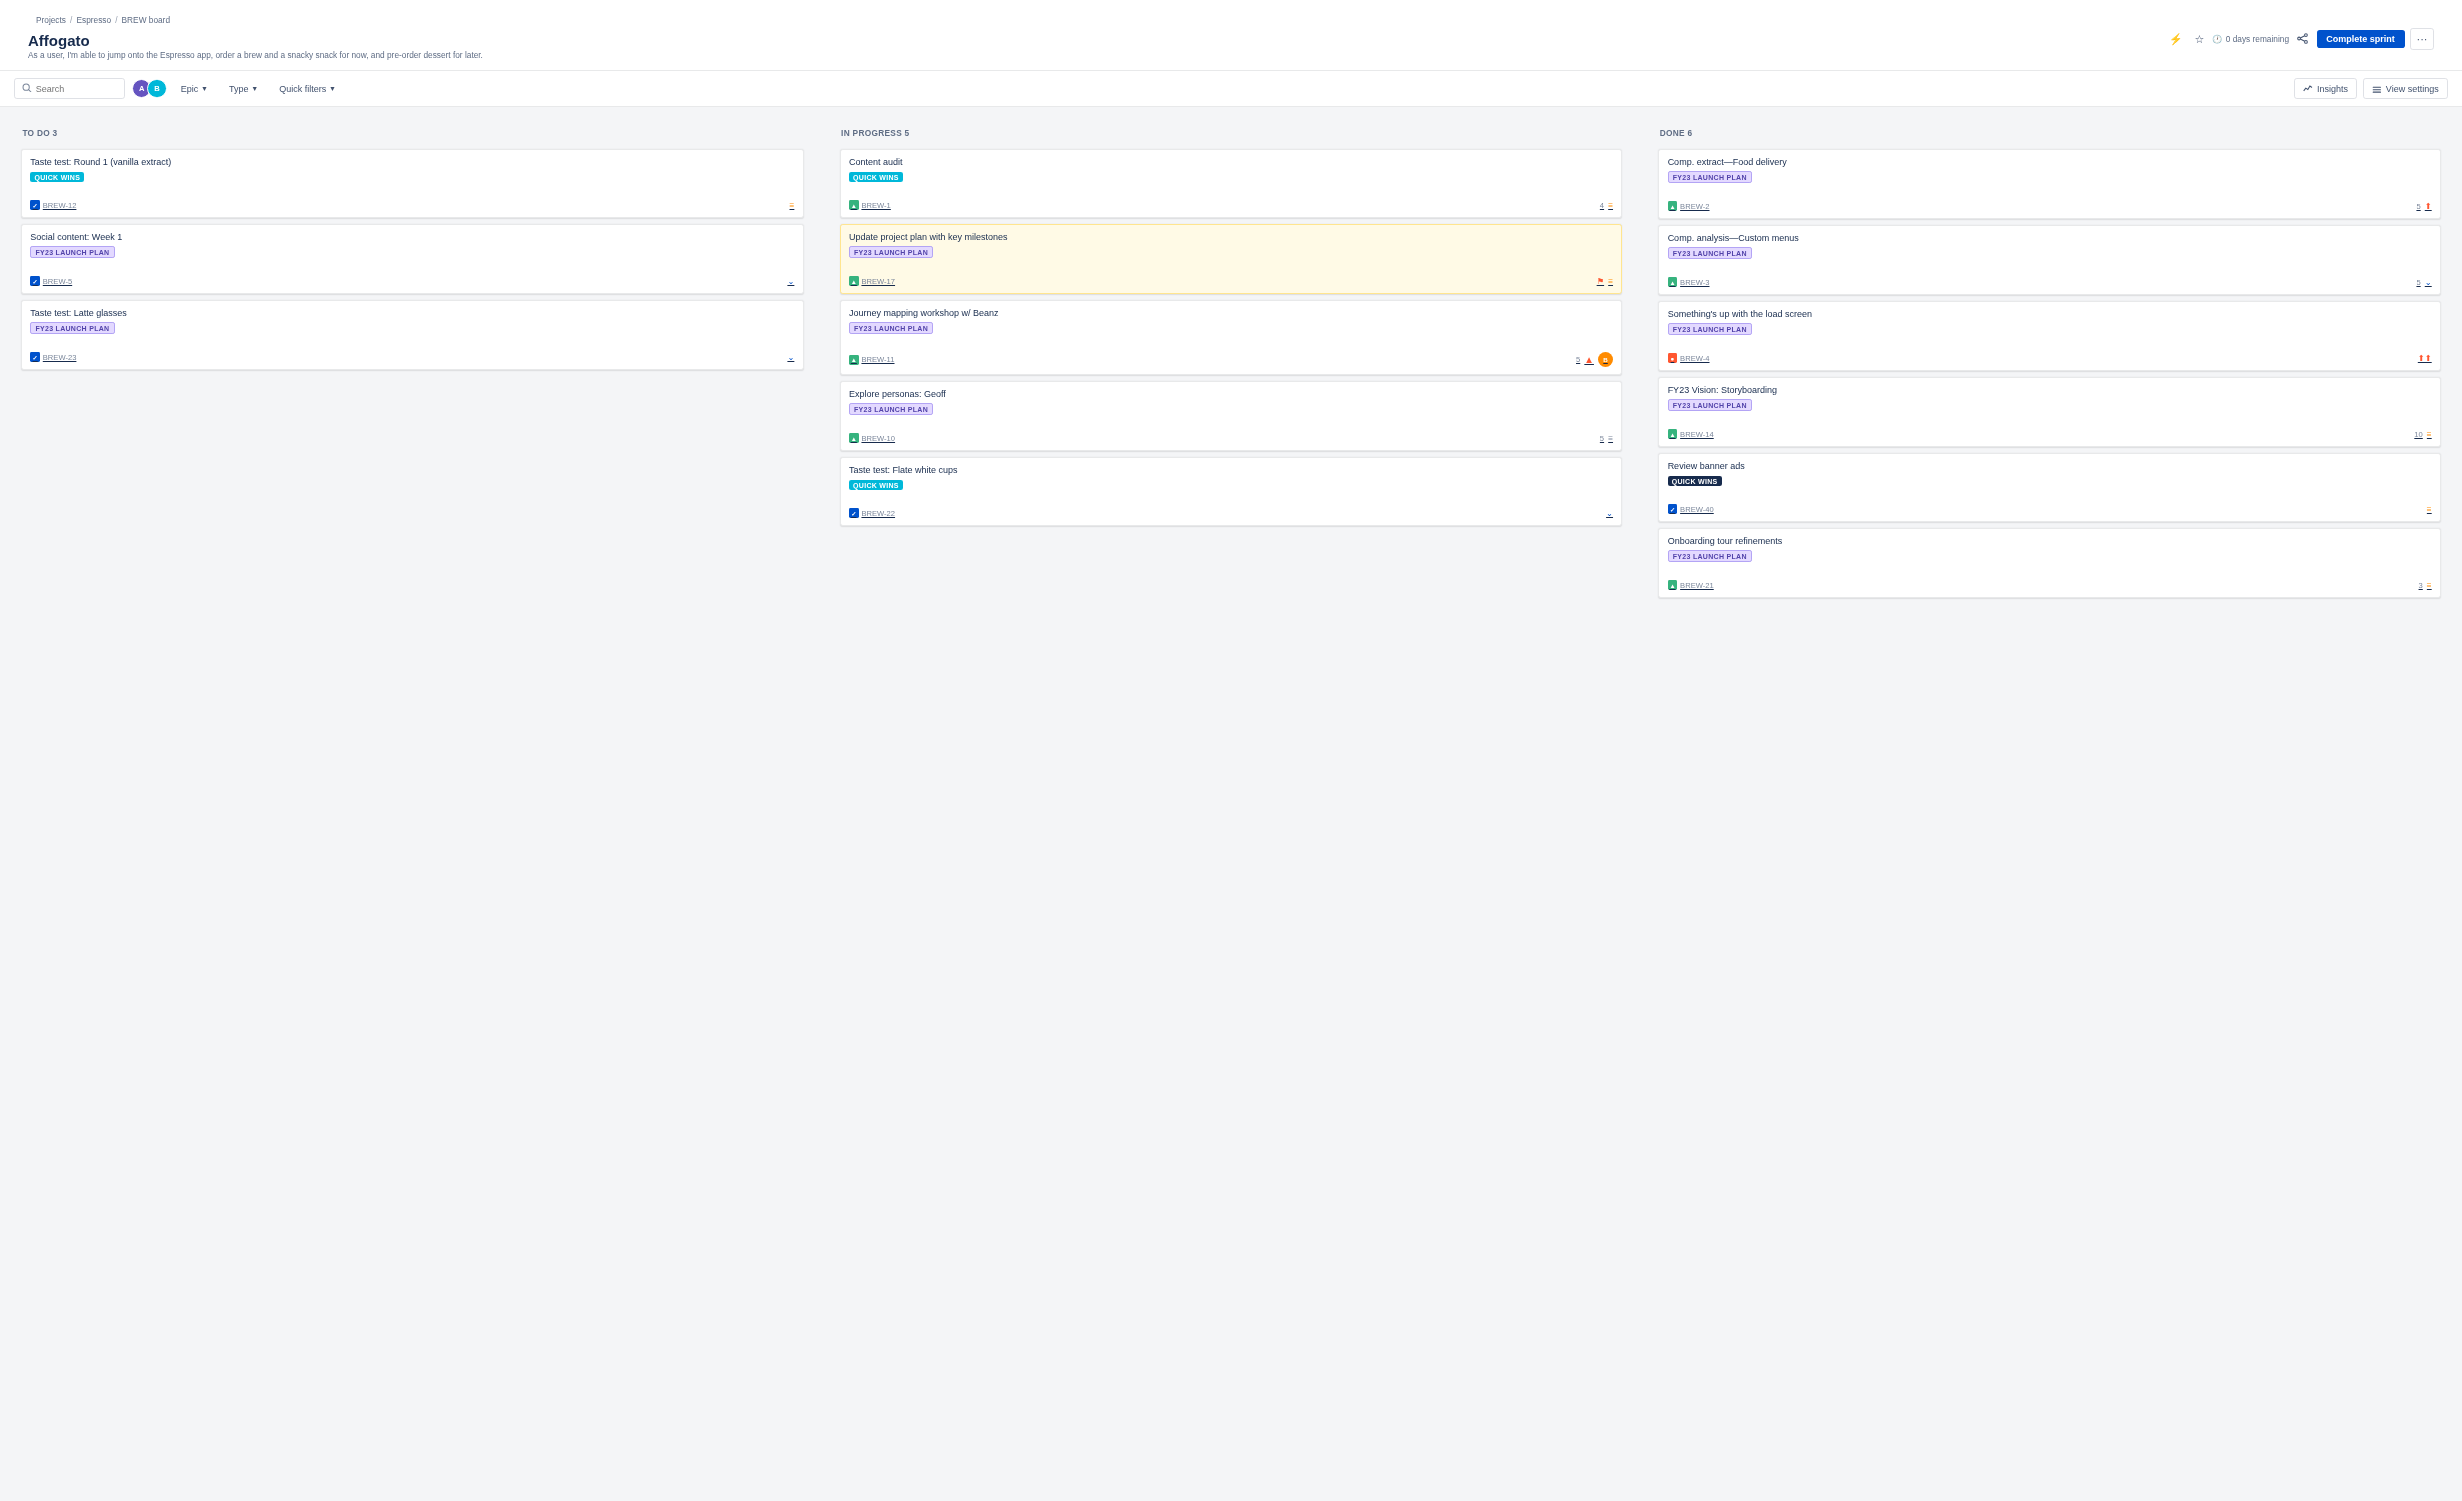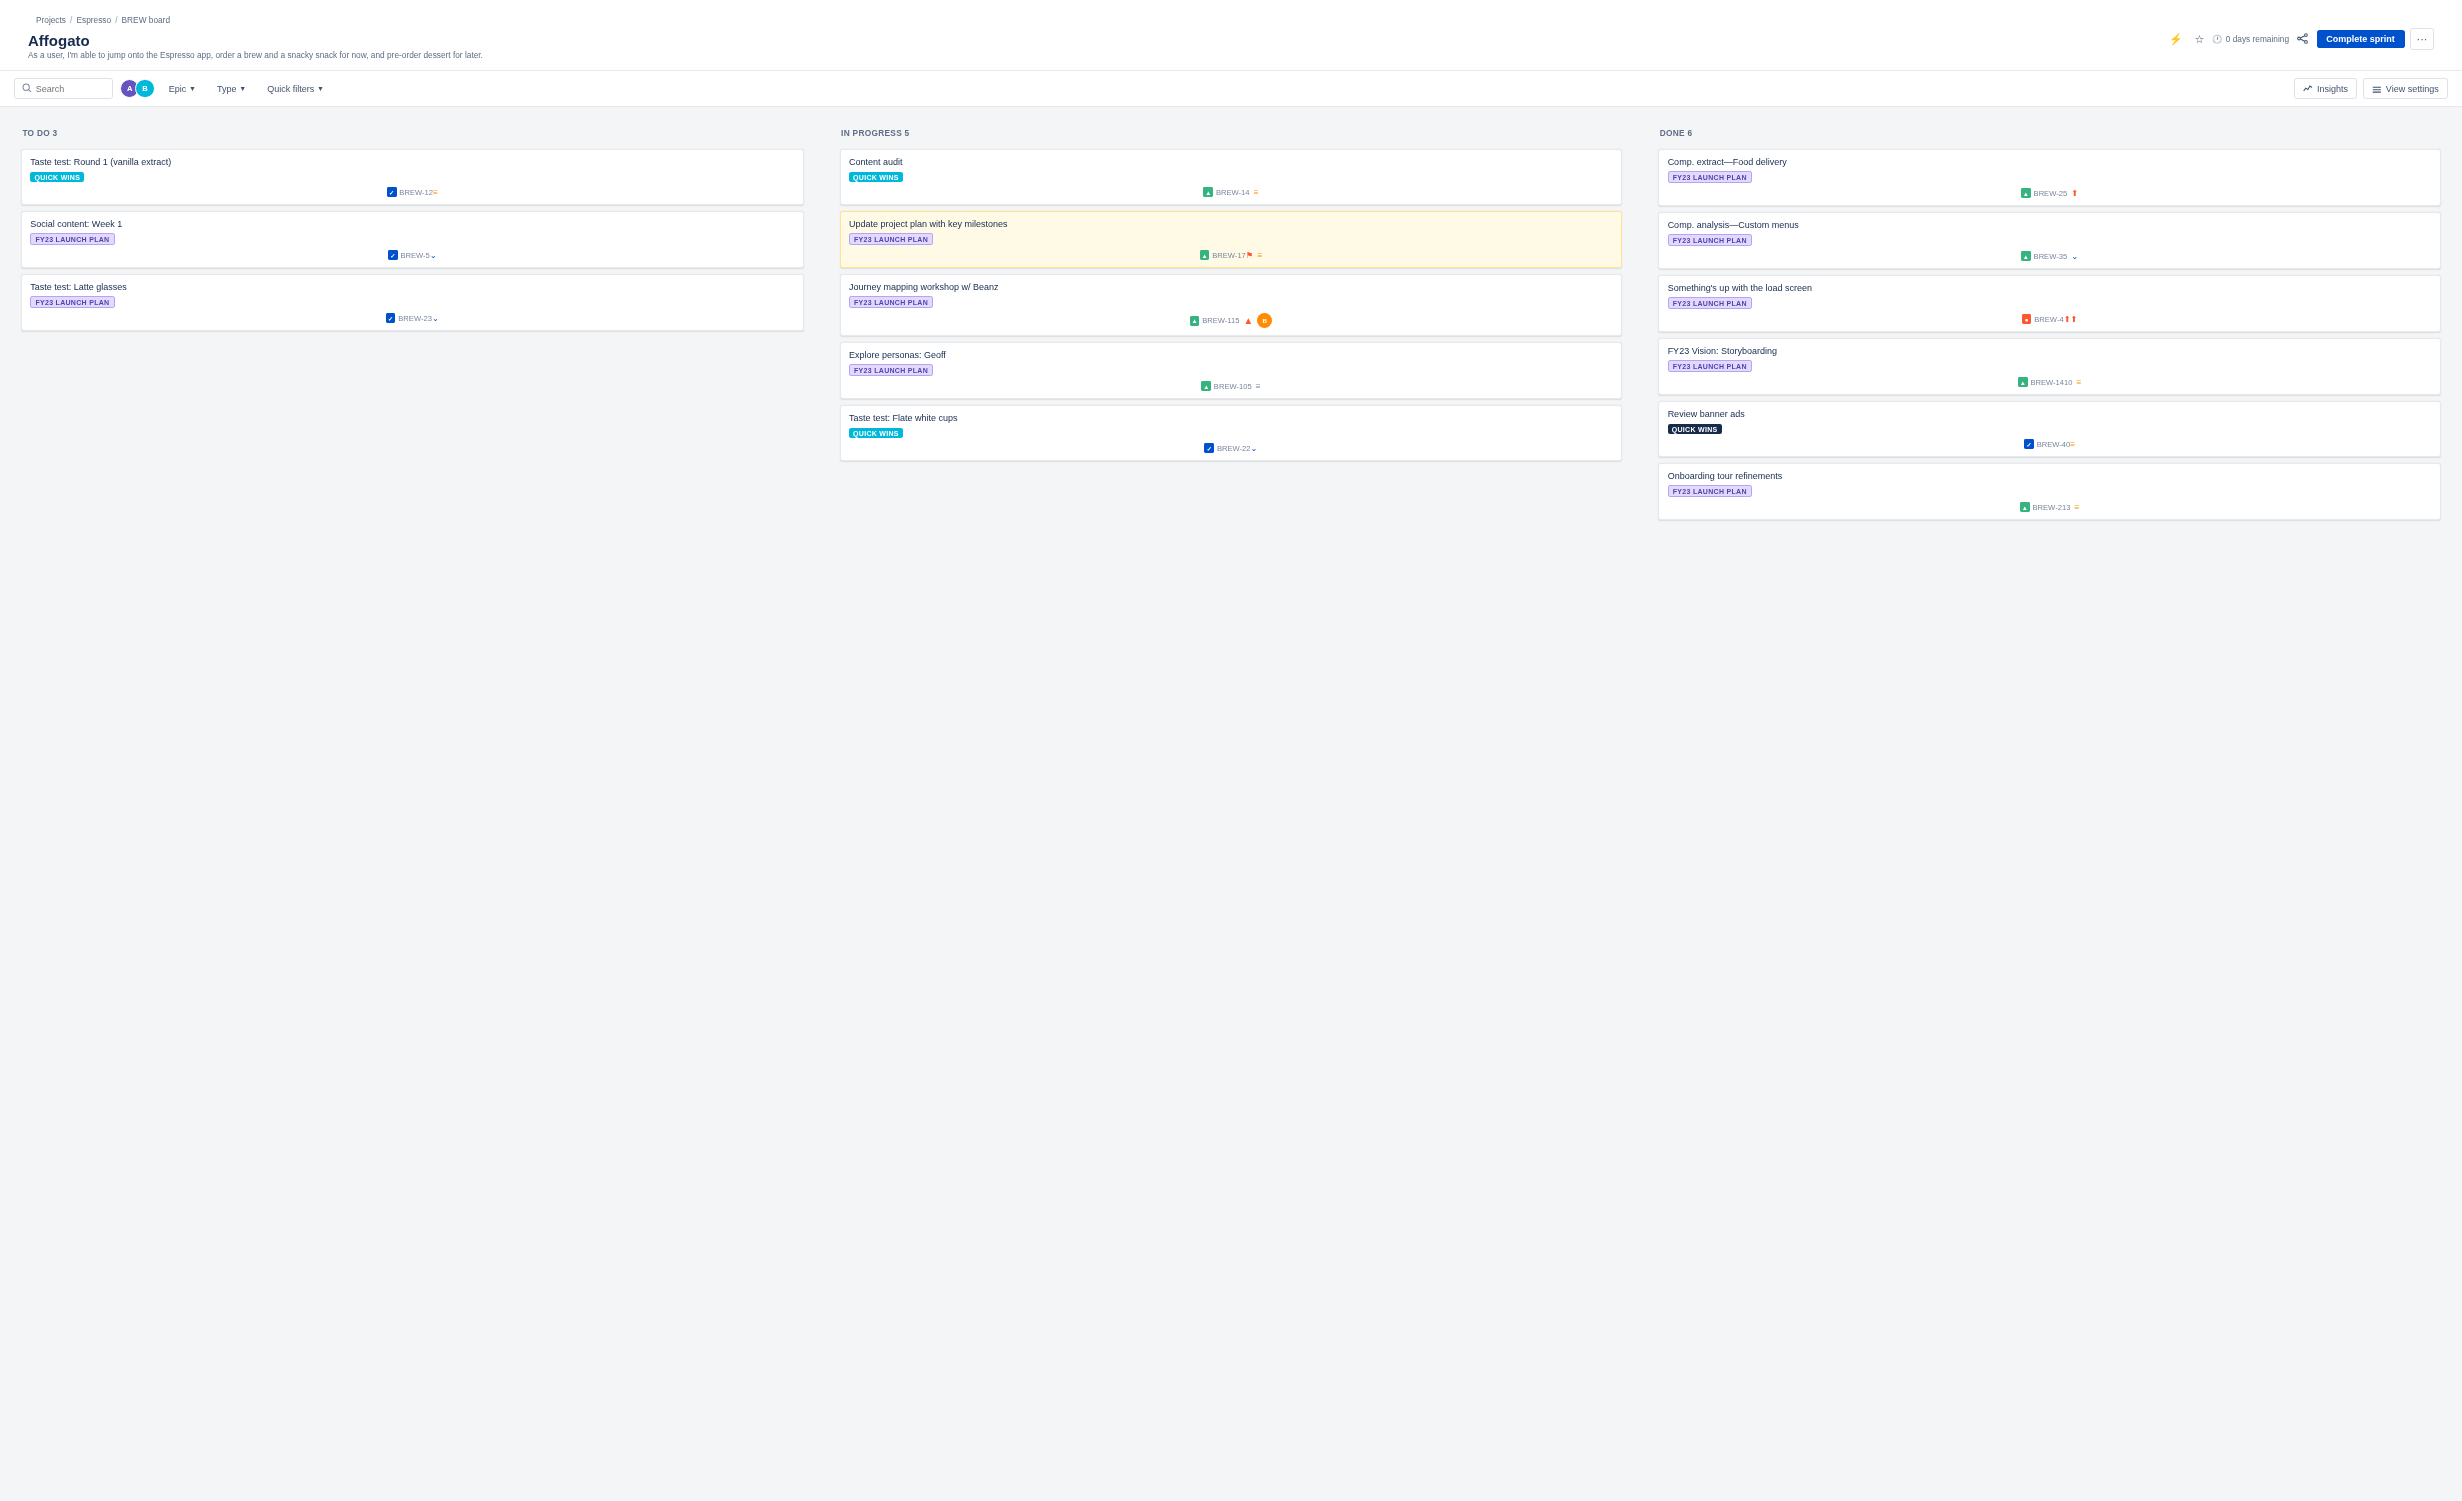--- a/index.html
+++ b/index.html
@@ -9,21 +9,21 @@
     .breadcrumb { display: flex; align-items: center; gap: 4.1px; font-size: 8.3px; color: #5e6c84; padding: 4.1px 0; margin-left: 8px; }
     .breadcrumb span { cursor: pointer; }
     .breadcrumb-sep { color: #97a0af; }
     .page-title { font-size: 15px; font-weight: 700; color: #172b4d; padding: 2.8px 0 1.4px; }
     .page-desc { font-size: 8.3px; color: #5e6c84; padding-bottom: 7px; }
 
     .toolbar { display: flex; align-items: center; justify-content: space-between; padding: 7px 14px; background: #fff; border-bottom: 0.7px solid #e8e9ea; }
     .toolbar-left { display: flex; align-items: center; gap: 7px; }
     .toolbar-right { display: flex; align-items: center; gap: 5.5px; }
 
-    .search-box { display: flex; align-items: center; border: 0.7px solid #dfe1e6; border-radius: 2.8px; padding: 3.5px 7px; background: #fff; gap: 4.1px; width: 99px; }
+    .search-box { display: flex; align-items: center; border: 0.7px solid #dfe1e6; border-radius: 2.8px; padding: 3.5px 7px; background: #fff; gap: 4.1px; width: 111px; }
     .search-box input { border: none; outline: none; font-size: 9px; width: 100%; color: #172b4d; }
     .search-icon { color: #7a869a; font-size: 9.7px; }
 
     .avatars { display: flex; align-items: center; }
     .avatar { width: 19.4px; height: 19.4px; border-radius: 50%; display: flex; align-items: center; justify-content: center; font-size: 7.6px; font-weight: 600; color: #fff; border: 1.4px solid #fff; margin-left: -4.1px; }
     .avatar:first-child { margin-left: 0; }
     .avatar-1 { background: #6554c0; }
     .avatar-2 { background: #00b8d9; }
 
     .filter-btn { display: flex; align-items: center; gap: 2.8px; padding: 3.5px 7px; border: none; background: transparent; cursor: pointer; font-size: 9px; color: #42526e; border-radius: 2.8px; }
@@ -35,21 +35,21 @@
     .more-btn { padding: 4.1px 5.5px; border: 0.7px solid #dfe1e6; background: #fff; border-radius: 2.8px; cursor: pointer; font-size: 11px; color: #42526e; }
     .time-remaining { display: flex; align-items: center; gap: 2.8px; font-size: 8.3px; color: #5e6c84; }
 
     .board { display: grid; grid-template-columns: 1fr 1fr 1fr; gap: 22px; padding: 11px 14px; min-height: calc(100vh - 111px); }
     .column { background: #f4f5f7; border-radius: 2.8px; padding: 7px; display: flex; flex-direction: column; gap: 5.5px; }
     .column-header { font-size: 8.3px; font-weight: 700; color: #5e6c84; text-transform: uppercase; letter-spacing: 0.3px; padding: 2.8px 1.4px; margin-bottom: 2.8px; }
 
     .card { background: #fff; border-radius: 2.8px; padding: 7px 8.3px; box-shadow: 0 0.7px 1.4px rgba(0,0,0,0.1); cursor: pointer; border: 0.7px solid #e8e9ea; }
     .card.highlighted { background: #fffae6; border: 0.7px solid #ffe58f; }
     .card-title { font-size: 9px; color: #172b4d; margin-bottom: 4.1px; font-weight: 400; }
-    .card-footer { display: flex; align-items: center; justify-content: center; margin-top: 5px; }
+    .card-footer { display: flex; align-items: center; justify-content: space-between; margin-top: 18px; text-decoration: underline; }
     .card-footer-left { display: flex; align-items: center; gap: 4.1px; }
     .card-footer-right { display: flex; align-items: center; gap: 4.1px; }
 
     .badge { display: inline-block; padding: 1.4px 4.1px; border-radius: 2.1px; font-size: 7px; font-weight: 700; text-transform: uppercase; letter-spacing: 0.3px; }
     .badge-teal { background: #00b8d9; color: #fff; }
     .badge-purple { background: #e3d9ff; color: #5243aa; border: 0.7px solid #b3a4f5; }
     .badge-dark { background: #172b4d; color: #fff; }
 
     .ticket-id { font-size: 7.6px; color: #7a869a; display: flex; align-items: center; gap: 2.8px; }
     .ticket-icon { width: 9.7px; height: 9.7px; border-radius: 1.4px; display: inline-flex; align-items: center; justify-content: center; font-size: 6.2px; font-weight: 700; }

